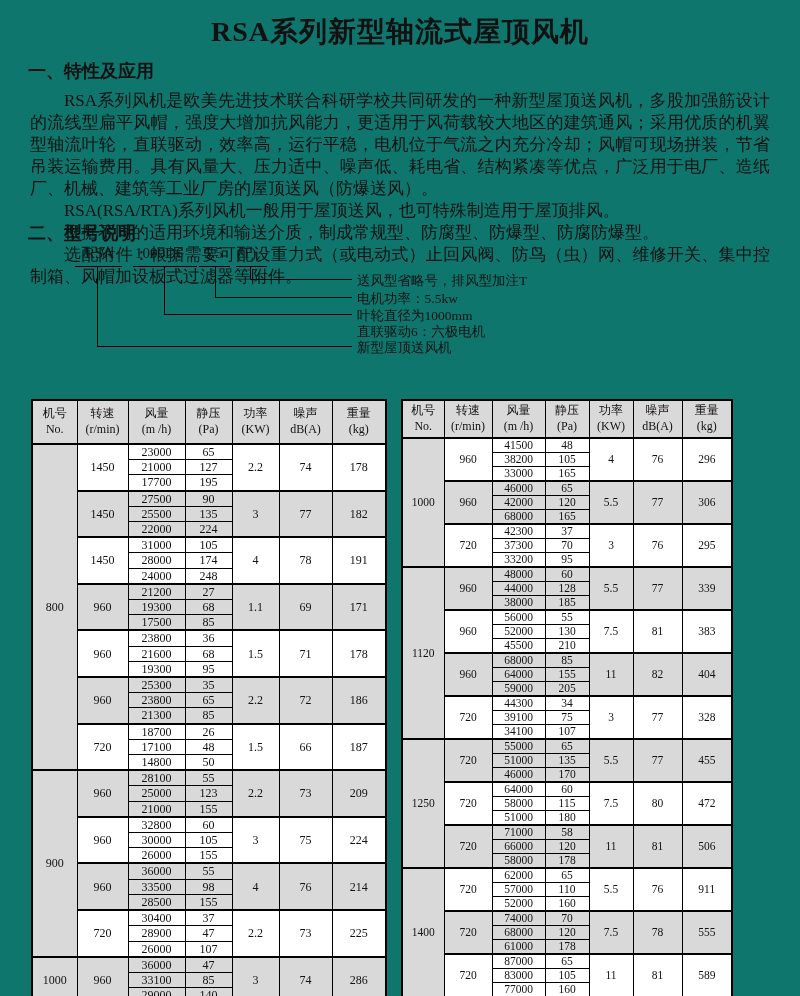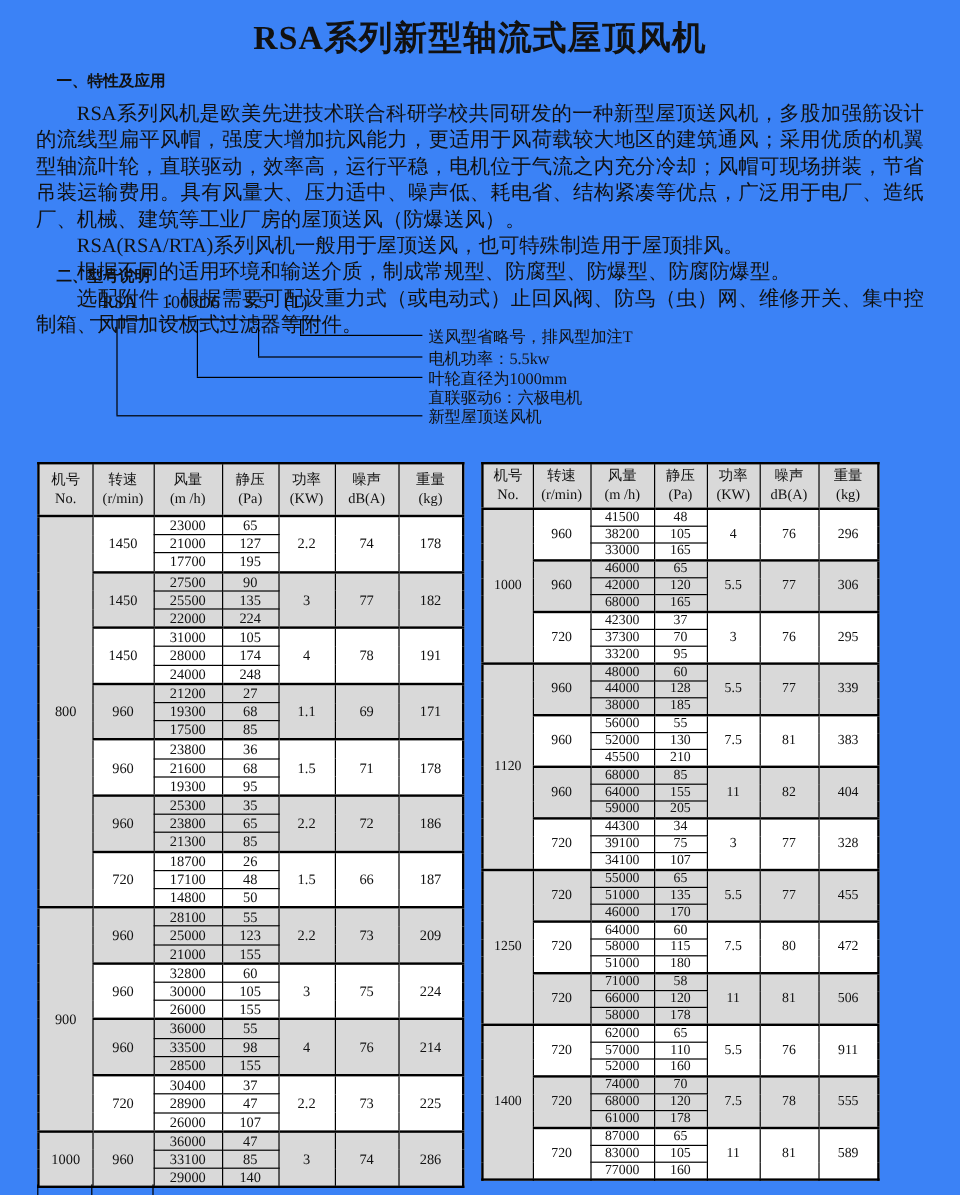--- a/index.html
+++ b/index.html
@@ -1,43 +1,43 @@
 <!DOCTYPE html>
 <html style="--stripe: #d9d9d9; --ink: #111111;"><head>
 <meta charset="utf-8">
 <style>
   :root{ --stripe:#d9d9d9; --ink:#111111; }
   html,body{margin:0;padding:0;background:#ffffff;}
   .page{
-    position:relative;width:800px;height:996px;overflow:hidden;background:#3b82f6;
+    position:relative;width:800px;height:996px;overflow:hidden;background:#0f766e;
     color:var(--ink);font-family:"Liberation Serif","DejaVu Serif",serif;
   }
   .title{
     margin:0;padding-top:13px;text-align:center;
     font-size:28px;font-weight:bold;letter-spacing:1px;
     font-family:"Liberation Serif","DejaVu Serif",serif;
   }
   .sec-heading{
-    margin:0;padding-left:47px;font-weight:bold;font-size:13px;
+    margin:0;padding-left:28px;font-weight:bold;font-size:18px;
     font-family:"Liberation Sans","DejaVu Sans",sans-serif;
   }
   #features-heading{margin-top:8px;margin-bottom:7px;}
   .bodytext{padding:0 30px;font-size:17px;line-height:22px;text-align:justify;}
   .bodytext p{margin:0;text-indent:2em;}
 
   
   .model-sec{position:absolute;top:221px;left:0;width:800px;height:158px;}
   .diagram{position:absolute;top:24px;left:0;width:800px;height:134px;font-size:15px;}
   .code-part{position:absolute;top:0;white-space:nowrap;}
   .dline{position:absolute;background:#000;}
   .dlabel{position:absolute;left:357px;font-size:13.5px;white-space:nowrap;}
 
   
   .perf-heading{position:absolute;top:350px;left:0;}
-  .tables{position:absolute;top:385px;left:0;width:800px;height:502px;}
+  .tables{position:absolute;top:399px;left:0;width:800px;height:502px;}
   table.perf{
     position:absolute;top:0;border-collapse:collapse;table-layout:fixed;
     border:2px solid #000;background:#fff;
   }
   .t-left{left:31px;width:354px;}
   .t-right{left:401px;width:330px;}
   .perf th,.perf td{
     border:1px solid #000;text-align:center;vertical-align:middle;
     padding:0;font-weight:normal;color:var(--ink);
   }

